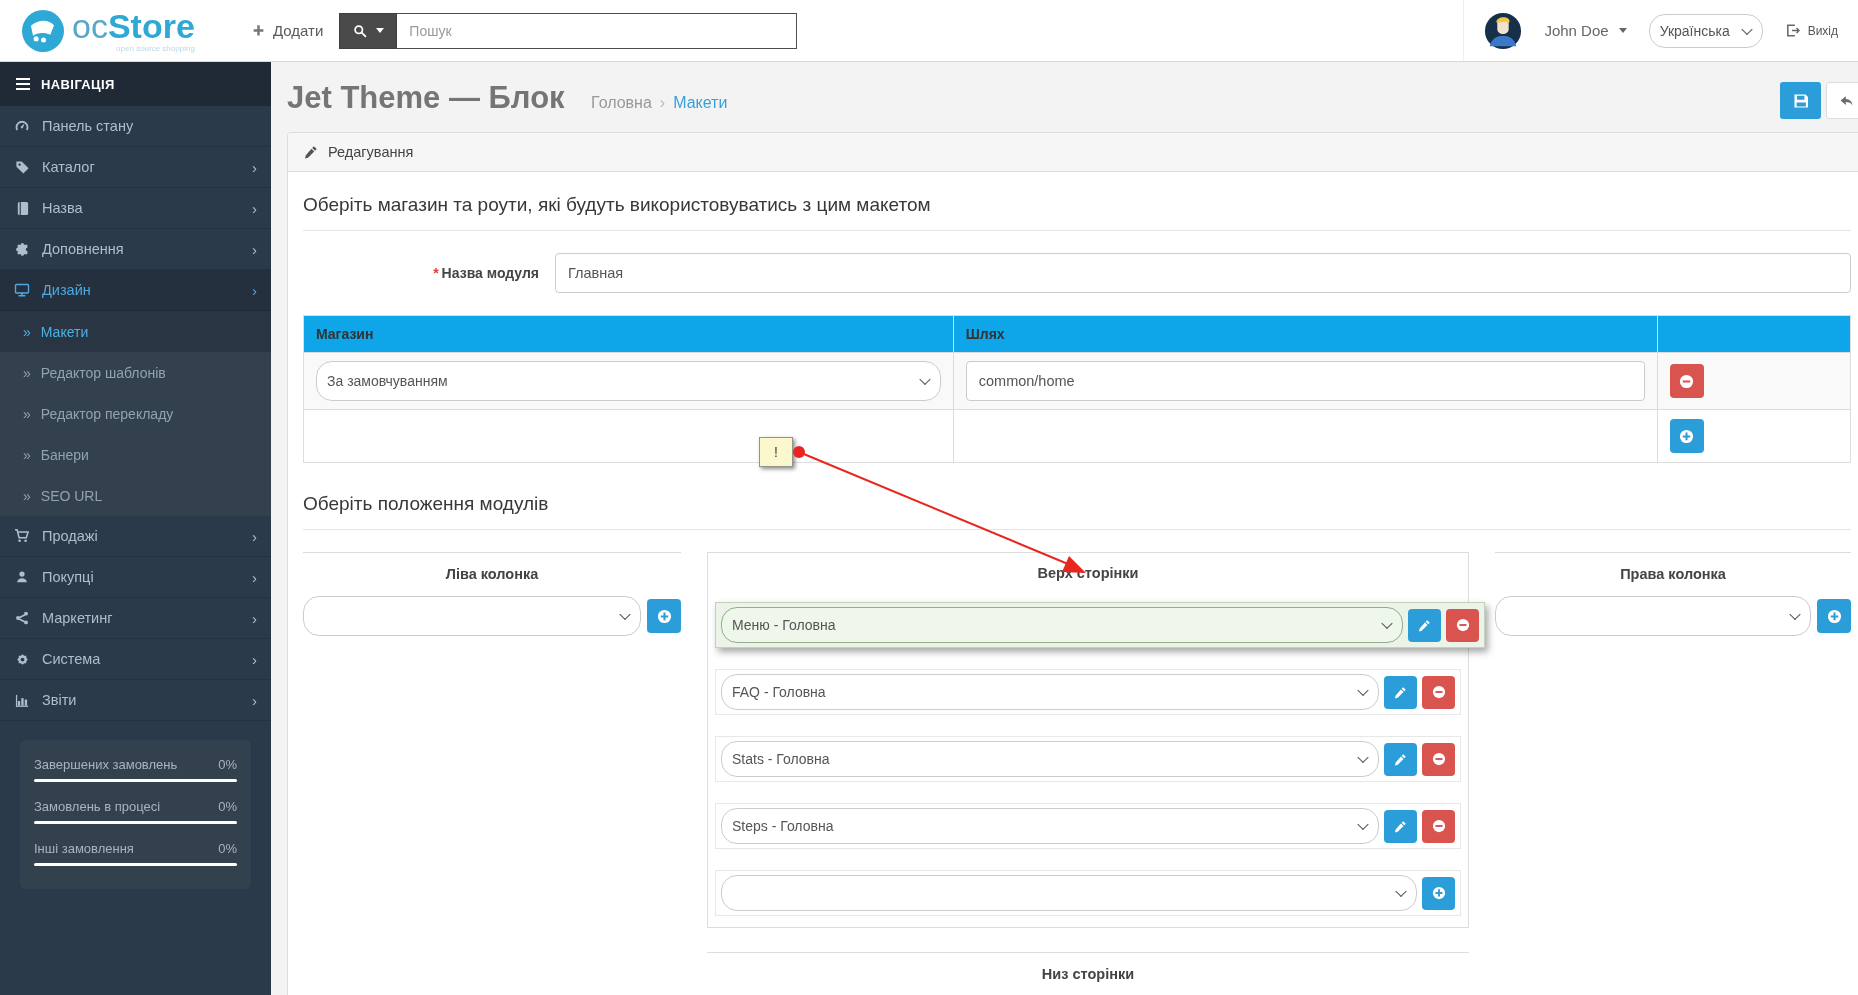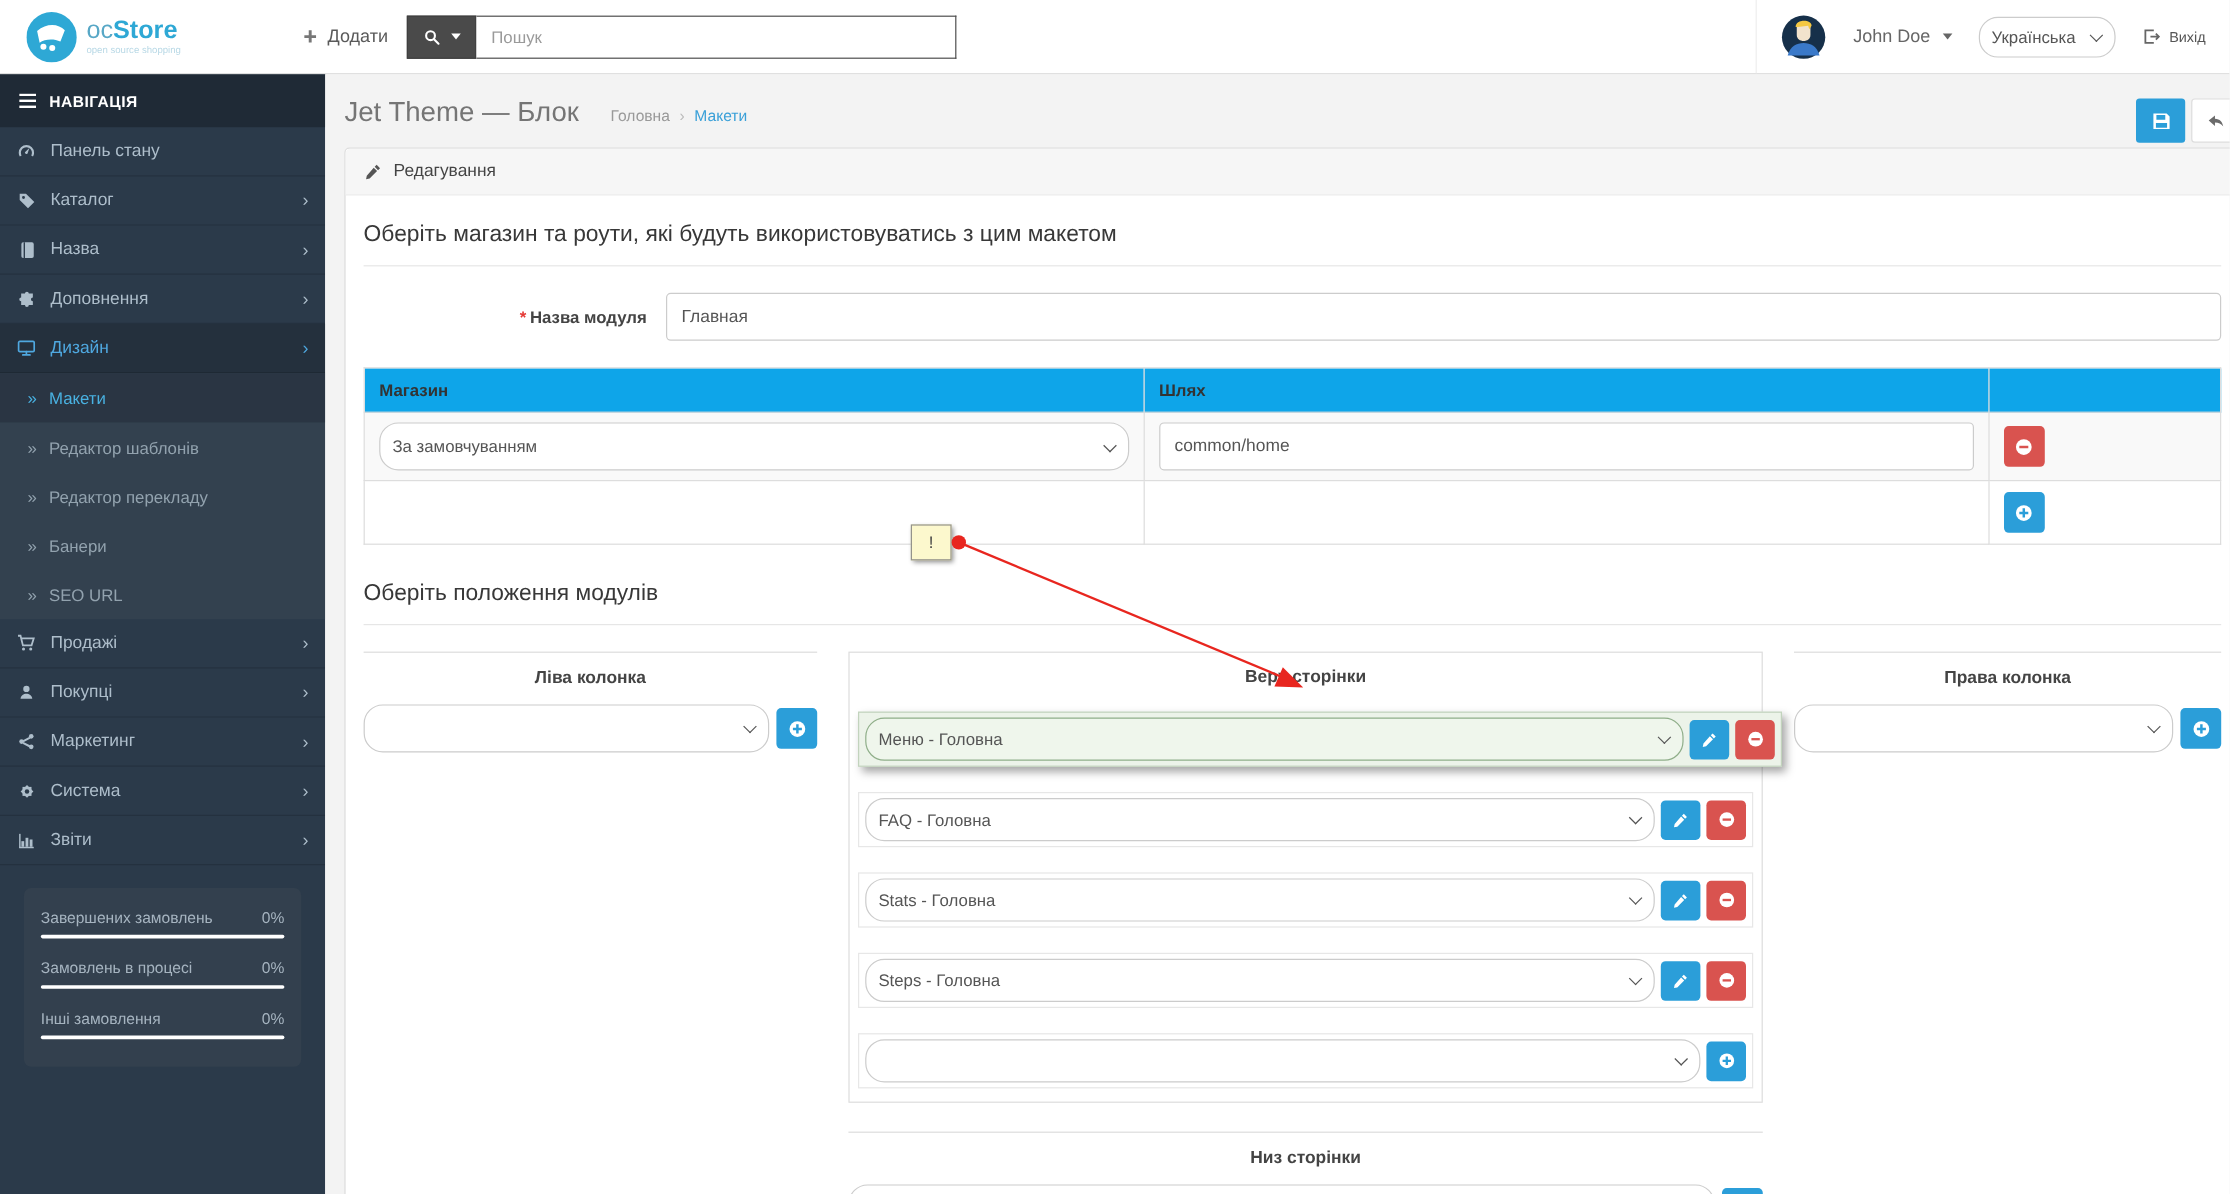--- a/index.html
+++ b/index.html
@@ -3,21 +3,21 @@
 <meta charset="utf-8">
 <style>
   * { margin:0; padding:0; box-sizing:border-box; }
   html,body { width:1858px; height:995px; }
   body { font-family:"Liberation Sans",sans-serif; background:#f3f3f3; overflow:hidden; position:relative; }
 
   
   .topbar { height:62px; background:#fff; border-bottom:1px solid #d9d9d9; display:flex; align-items:stretch; }
   .logo-area { width:236px; flex:none; display:flex; align-items:center; padding-left:22px; gap:8px; }
   .logo-text { line-height:1; }
-  .logo-line1 { font-size:21px; }
+  .logo-line1 { font-size:34px; }
   .brand-oc { color:#57a7c6; }
   .brand-store { color:#2ea8d5; font-weight:bold; }
   .logo-tagline { font-size:8px; color:#b9d9e6; text-align:right; margin-top:2px; }
   .top-actions { display:flex; align-items:center; padding-left:14px; gap:16px; }
   .add-btn { display:flex; align-items:center; gap:7px; color:#5a5a5a; font-size:15px; cursor:pointer; }
   .search-group { display:flex; height:36px; }
   .search-btn { width:58px; background:#4a4a4a; border:1px solid #3f3f3f; color:#fff; display:flex; align-items:center; justify-content:center; gap:8px; cursor:pointer; }
   .search-input { width:400px; border:1px solid #4f4f4f; border-left:none; padding:0 12px; font-size:14px; color:#555; outline:none; }
   .search-input::placeholder { color:#9a9a9a; }
   .top-right { margin-left:auto; display:flex; align-items:center; gap:22px; padding:0 20px; border-left:1px solid #eee; }
@@ -43,22 +43,22 @@
   .icon { display:inline-flex; width:16px; height:16px; align-items:center; justify-content:center; flex:none; }
   .icon svg { display:block; }
   .stats-box { margin:19px 20px; background:#33404e; border-radius:6px; padding:17px 14px 6px; }
   .stat { margin-bottom:17px; }
   .stat-row { display:flex; justify-content:space-between; color:#a6b4c0; font-size:13px; margin-bottom:7px; }
   .stat-bar { height:3px; background:#fff; border-radius:2px; width:100%; }
 
   
   .main { flex:1; position:relative; background:#f3f3f3; }
   .page-head { position:relative; padding:18px 28px 8px 16px; }
-  .page-title { display:inline; font-size:23px; font-weight:400; color:#757575; }
-  .breadcrumb { display:inline-flex; gap:8px; margin-left:22px; font-size:13px; align-items:center; }
+  .page-title { display:inline; font-size:31px; font-weight:700; color:#757575; }
+  .breadcrumb { display:inline-flex; gap:8px; margin-left:22px; font-size:16px; align-items:center; }
   .crumb-home { color:#999; }
   .crumb-sep { color:#bbb; }
   .crumb-current { color:#3aa0d8; cursor:pointer; }
   .head-buttons { position:absolute; right:27px; top:20px; display:flex; gap:5px; }
   .btn-sq { width:41px; height:37px; border-radius:3px; display:flex; align-items:center; justify-content:center; cursor:pointer; border:none; }
   .btn-save { background:#2b9ed9; }
   .btn-back { background:#fff; border:1px solid #ddd; }
 
   .panel { margin:8px 27px 0 16px; background:#fff; border:1px solid #ddd; border-radius:4px; }
   .panel-heading { padding:11px 15px; background:#f6f6f6; border-bottom:1px solid #ddd; color:#444; font-size:14.5px; display:flex; align-items:center; gap:9px; border-radius:4px 4px 0 0; }

